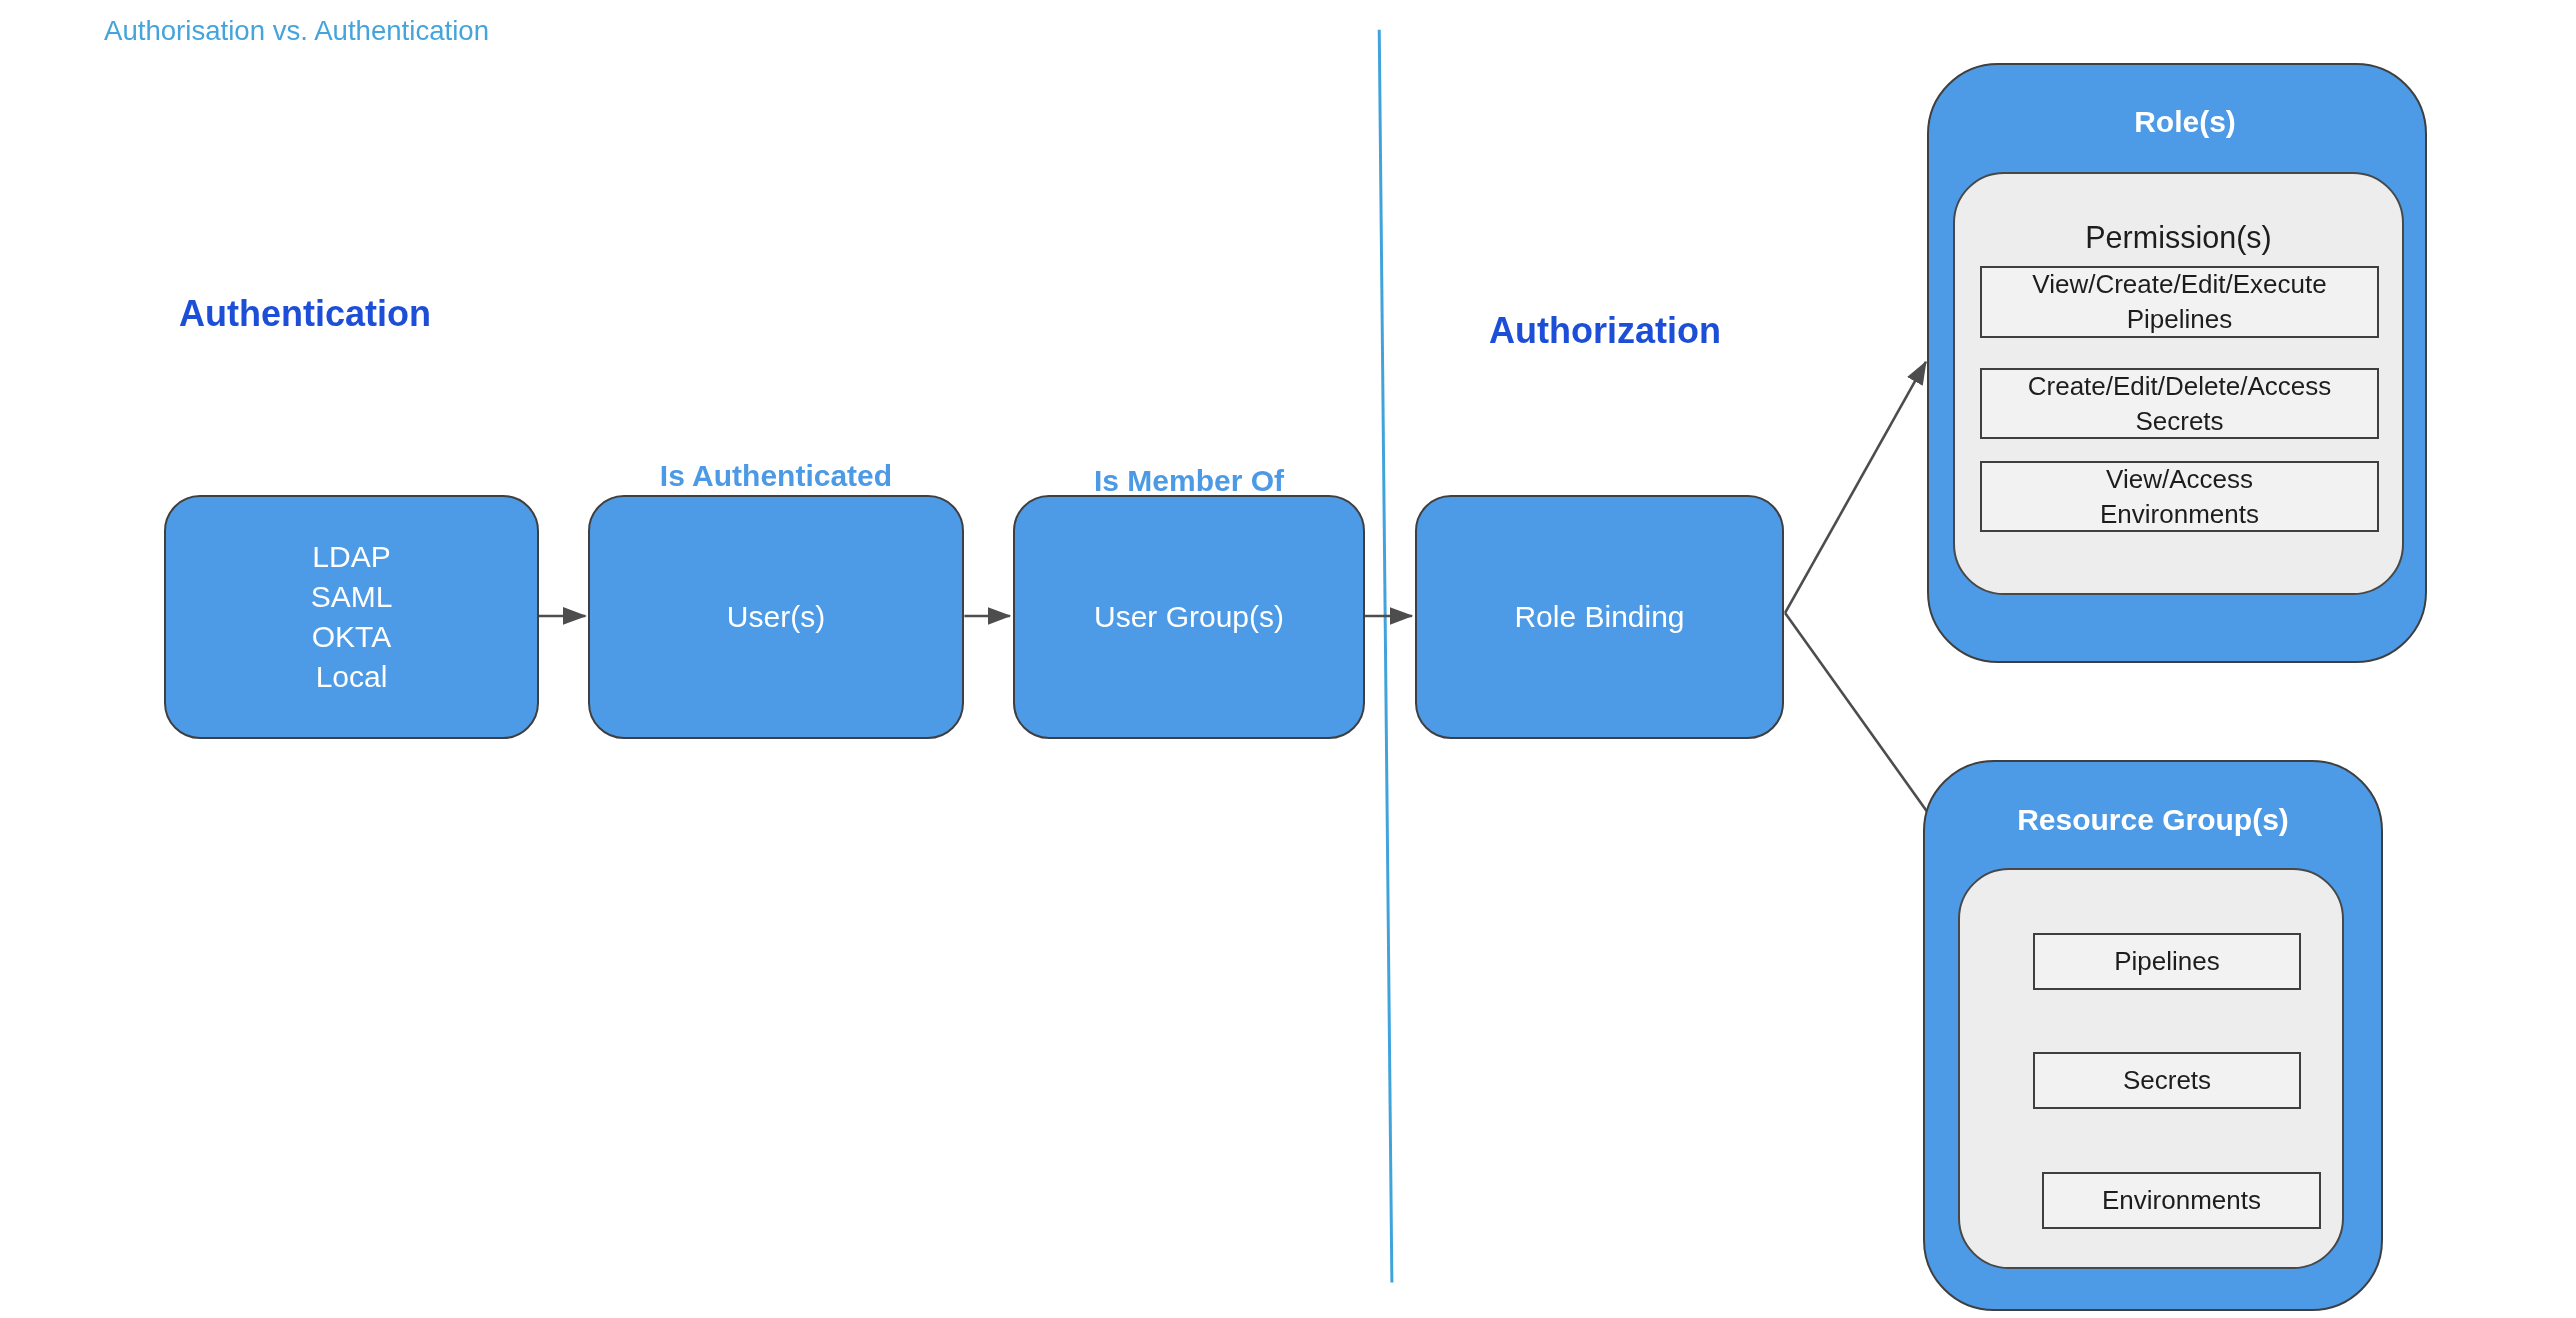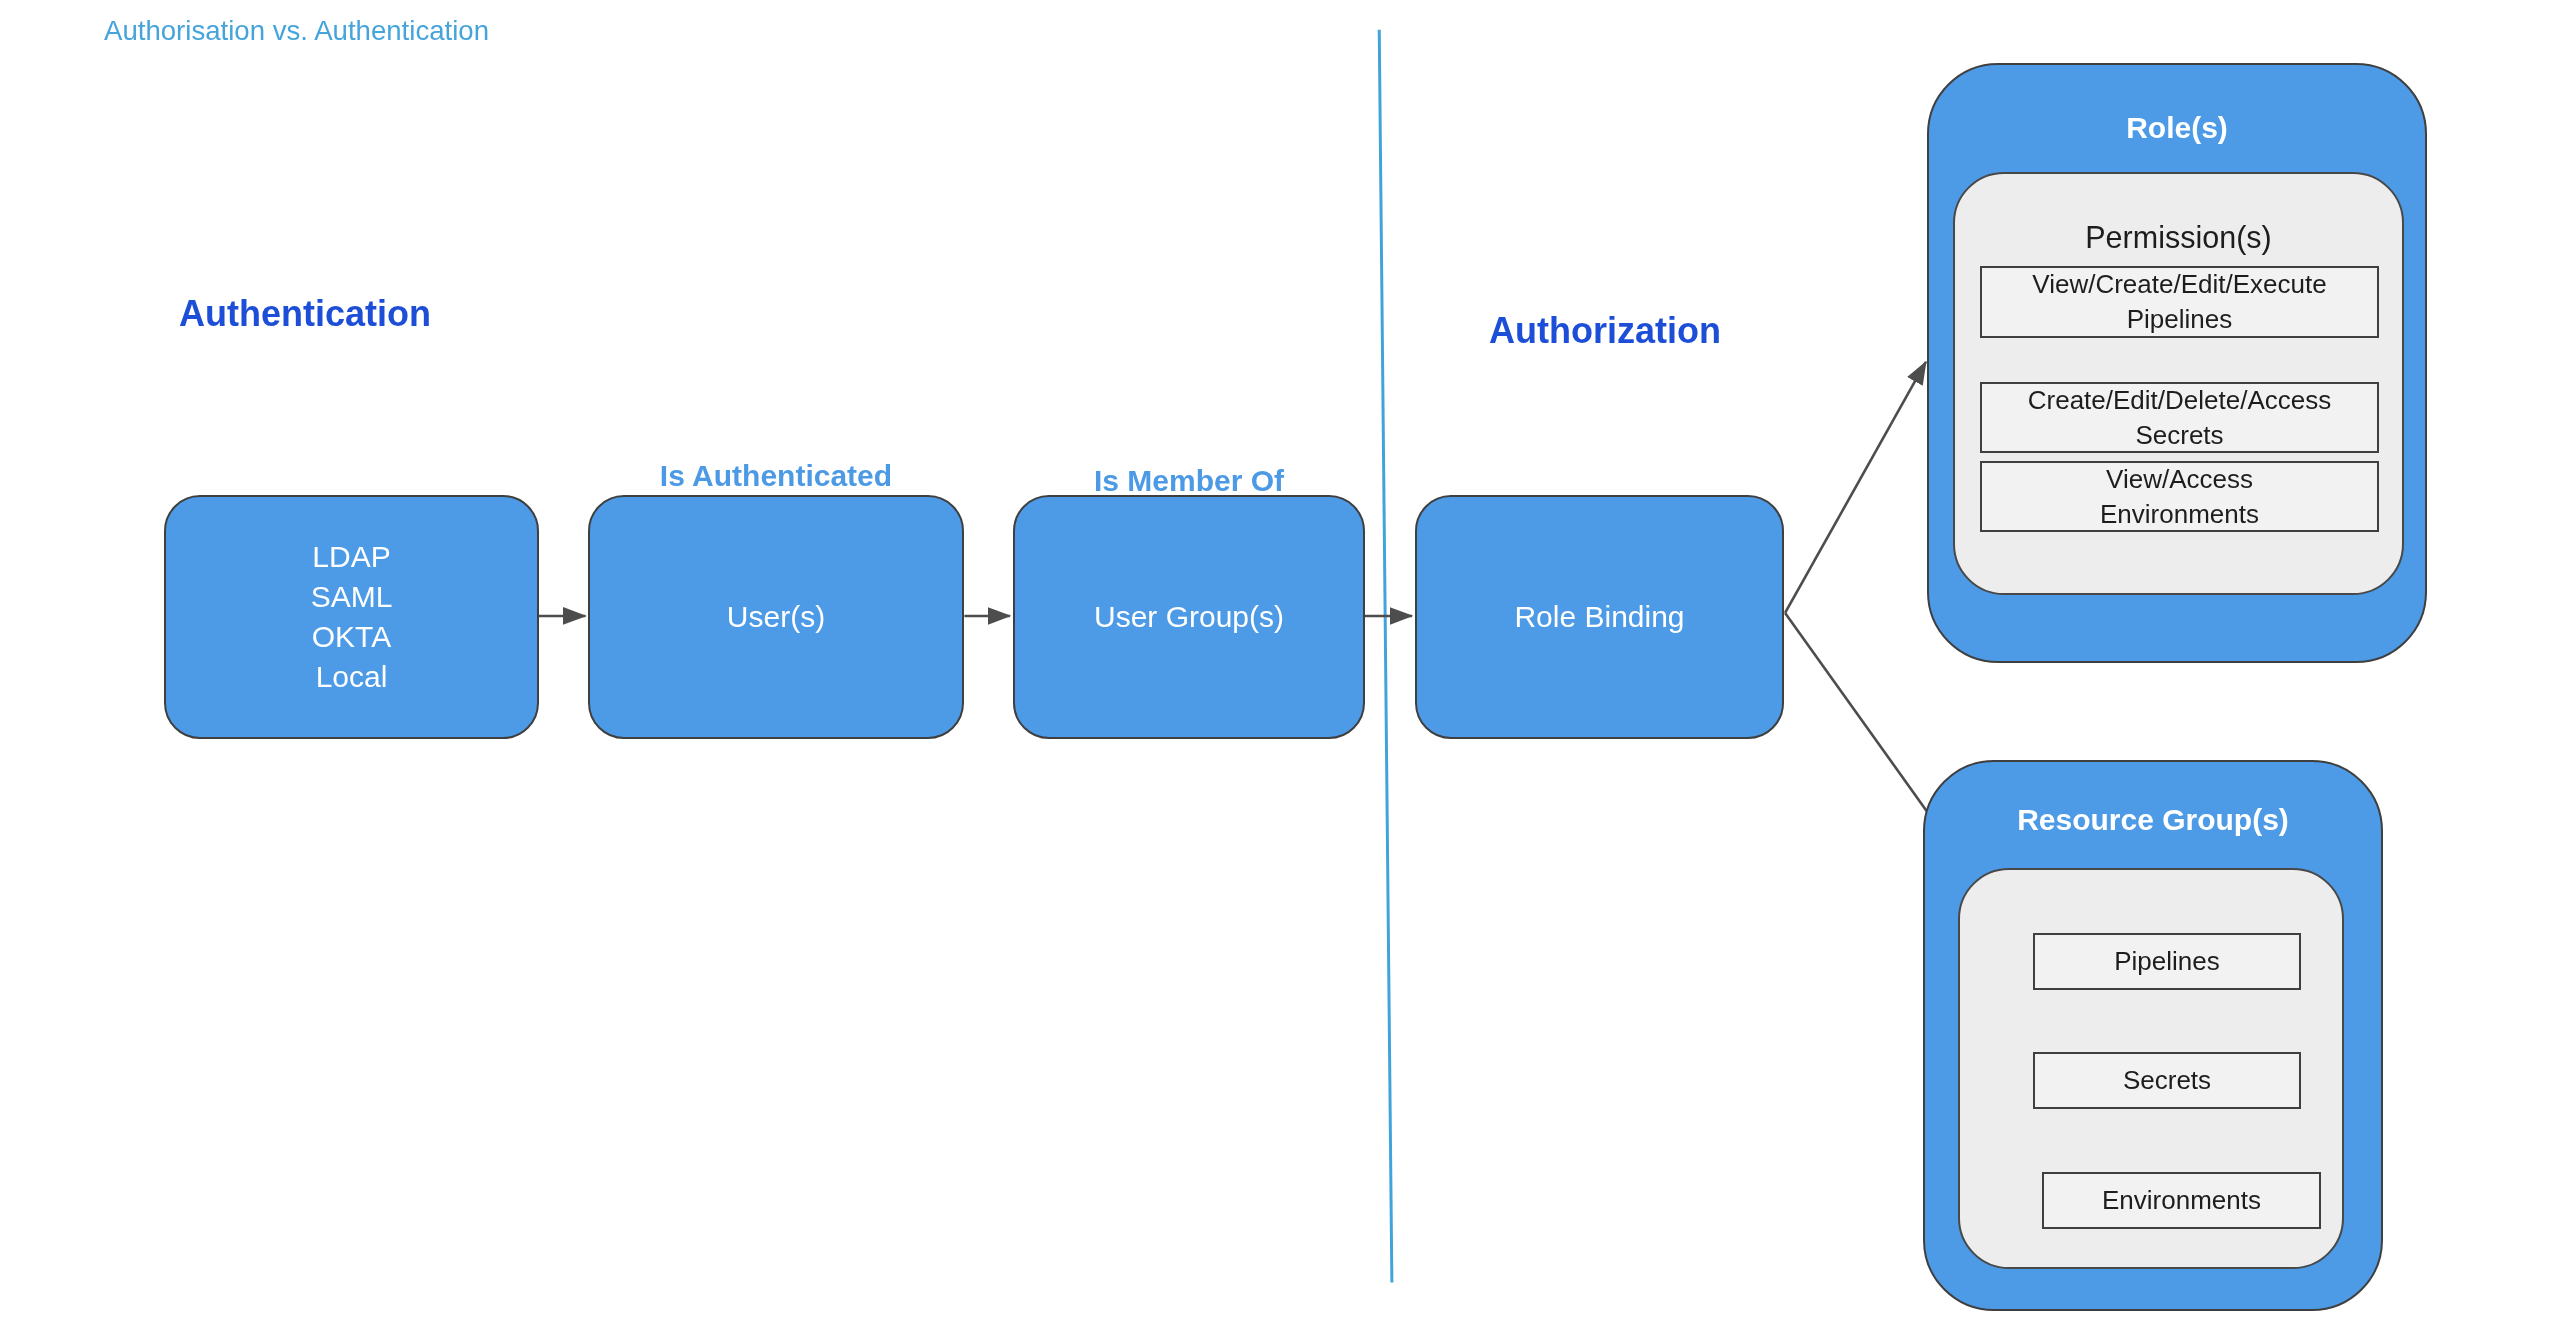--- a/index.html
+++ b/index.html
@@ -75,21 +75,21 @@
   .roles-outer    { left: 1927px; top: 63px;   width: 500px; height: 600px; }
   .resource-outer { left: 1923px; top: 760px; width: 460px; height: 551px; }
   .container-title {
     position: absolute;
     left: 0; width: 100%;
     text-align: center;
     color: #ffffff;
     font-size: 30px;
     font-weight: bold;
   }
-  .roles-outer .container-title    { top: 46px; }
+  .roles-outer .container-title    { top: 40px; padding-left: 8px; }
   .resource-outer .container-title { top: 41px; }
 
   
   .container-gray {
     position: absolute;
     box-sizing: border-box;
     background: #EDEDED;
     border: 2.2px solid #484848;
     border-radius: 51px;
   }
@@ -113,21 +113,21 @@
     display: flex;
     align-items: center;
     justify-content: center;
     text-align: center;
     color: #1d1d1d;
     font-size: 26px;
     line-height: 35px;
     white-space: pre-line;
   }
   .perm-0 { left: 25px; top: 92px; width: 399px; height: 72px; }
-  .perm-1 { left: 25px; top: 208px; width: 399px; height: 71px; }
+  .perm-1 { left: 25px; top: 194px; width: 399px; height: 71px; }
   .perm-2 { left: 25px; top: 287px; width: 399px; height: 71px; }
   .res-0  { left: 73px;  top: 63px;  width: 268px; height: 57px; }
   .res-1  { left: 73px;  top: 182px; width: 268px; height: 57px; }
   .res-2  { left: 82px; top: 302px; width: 279px; height: 57px; }
 
   
   #connector-layer {
     position: absolute;
     left: 0; top: 0;
     width: 2576px; height: 1319px;

